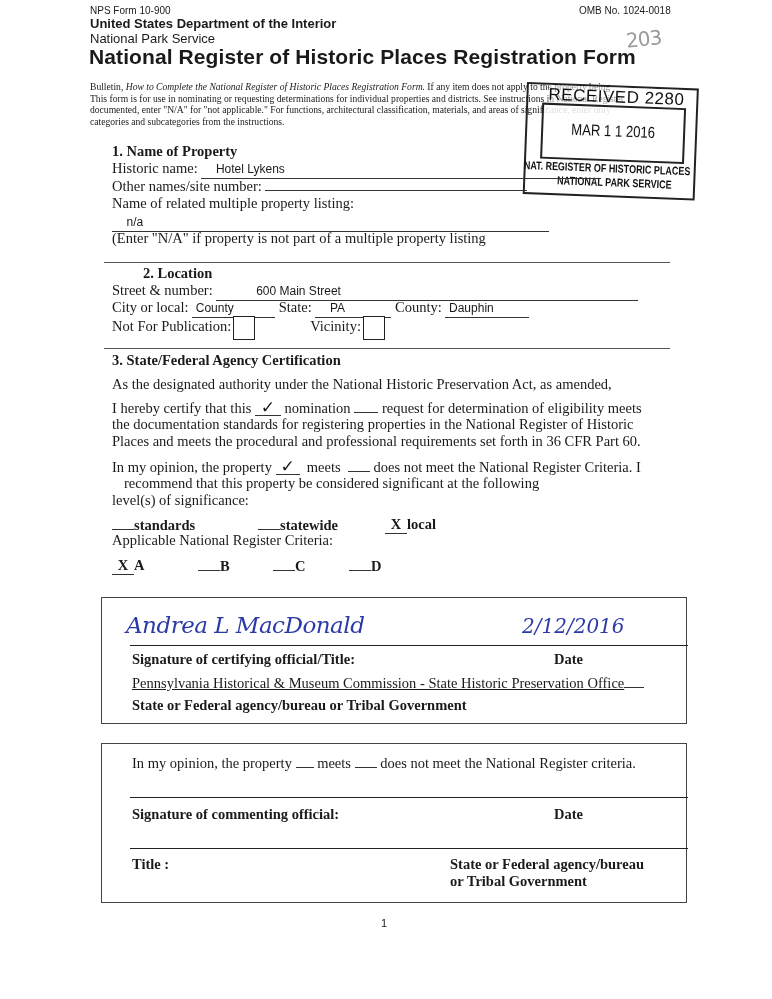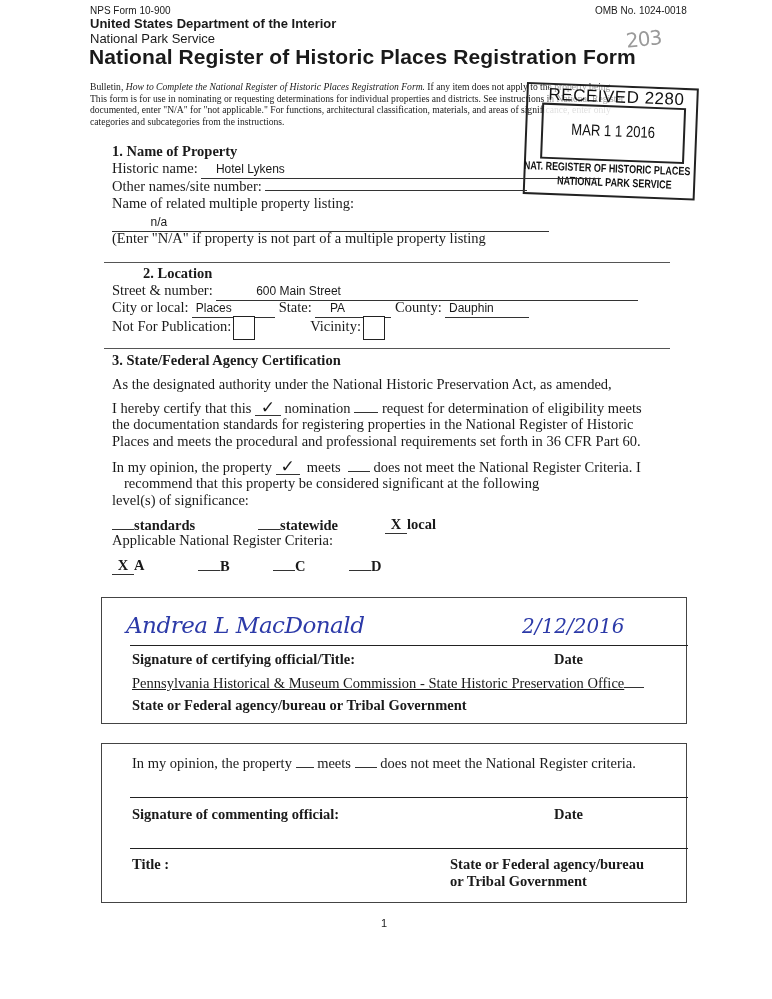--- a/index.html
+++ b/index.html
@@ -38,21 +38,21 @@
 
     .pencil { position: absolute; left: 626px; top: 27px; font-size: 20px; color: #9a9a9a; font-family: "DejaVu Sans", sans-serif; transform: rotate(-6deg); letter-spacing: -1px; }
 
     .sig { position: absolute; font-family: "DejaVu Serif", serif; font-style: italic; color: #2c3aa8; font-size: 22px; }
     .check { font-family: "DejaVu Sans", sans-serif; font-size: 17px; }
   </style>
 </head>
 <body>
 
 <div class="abs sans hdr-small" style="left:90px;top:5px;">NPS Form 10-900</div>
-<div class="abs sans hdr-small" style="left:579px;top:5px;margin-left:16px;">OMB No. 1024-0018</div>
+<div class="abs sans hdr-small" style="left:579px;top:5px;">OMB No. 1024-0018</div>
 <div class="abs sans hdr-bold" style="left:90px;top:16px;">United States Department of the Interior</div>
 <div class="abs sans hdr-normal" style="left:90px;top:31px;">National Park Service</div>
 <div class="abs sans title" style="left:89px;top:45px;">National Register of Historic Places Registration Form</div>
 <div class="pencil">203</div>
 
 <div class="abs serif intro" style="left:90px;top:81px;">
   <div><span>Bulletin, </span><i>How to Complete the National Register of Historic Places Registration Form.</i><span>  If any item does not apply to the property being</span></div>
   <div>This form is for use in nominating or requesting determinations for individual properties and districts.  See instructions in National Register</div>
   <div>documented, enter "N/A" for "not applicable."  For functions, architectural classification, materials, and areas of significance, enter only</div>
   <div>categories and subcategories from the instructions.</div>
@@ -72,34 +72,34 @@
 <div class="abs serif line" style="left:112px;top:160px;">
   <span>Historic name:</span>
   <span class="uline" style="width:400px;">&nbsp;&nbsp;&nbsp;&nbsp;<span class="fill" style="text-decoration:none;">Hotel Lykens</span></span>
 </div>
 <div class="abs serif line" style="left:112px;top:177px;">
   <span>Other names/site number:</span>
   <span class="uline" style="width:262px;height:13px;"><span></span></span>
 </div>
 <div class="abs serif line" style="left:112px;top:195px;"><span>Name of related multiple property listing:</span></div>
 <div class="abs serif line" style="left:112px;top:213px;">
-  <span class="uline" style="width:437px;">&nbsp;&nbsp;&nbsp;&nbsp;<span class="fill" style="text-decoration:none;margin-left:24px;">n/a</span></span>
+  <span class="uline" style="width:437px;">&nbsp;&nbsp;&nbsp;&nbsp;<span class="fill" style="text-decoration:none;">n/a</span></span>
 </div>
 <div class="abs serif line" style="left:112px;top:230px;">(Enter "N/A" if property is not part of a multiple property listing</div>
 
 <div class="rule thick" style="left:104px;top:262px;width:566px;"></div>
 
 <div class="abs serif sec-head" style="left:115px;top:265px;margin-left:28px;">2.  Location</div>
 <div class="abs serif line" style="left:112px;top:282px;">
   <span>Street &amp; number:</span>
   <span class="uline" style="width:422px;">&nbsp;&nbsp;&nbsp;&nbsp;&nbsp;&nbsp;&nbsp;&nbsp;&nbsp;&nbsp;&nbsp;<span class="fill" style="text-decoration:none;">600 Main Street</span></span>
 </div>
 <div class="abs serif line" style="left:112px;top:299px;">
   <span>City or local:</span>
-  <span class="uline" style="width:83px;">&nbsp;<span class="fill" style="text-decoration:none;">Places</span></span>
+  <span class="uline" style="width:83px;">&nbsp;<span class="fill" style="text-decoration:none;">County</span></span>
   <span>State:</span>
   <span class="uline" style="width:76px;">&nbsp;&nbsp;&nbsp;&nbsp;<span class="fill" style="text-decoration:none;">PA</span></span>
   <span>County:</span>
   <span class="uline" style="width:84px;">&nbsp;<span class="fill" style="text-decoration:none;">Dauphin</span></span>
 </div>
 <div class="abs serif line" style="left:112px;top:316px;">
   <span>Not For Publication:</span><span class="checkbox"></span>
   <span style="display:inline-block;width:48px;"></span>
   <span>Vicinity:</span><span class="checkbox"></span>
 </div>

